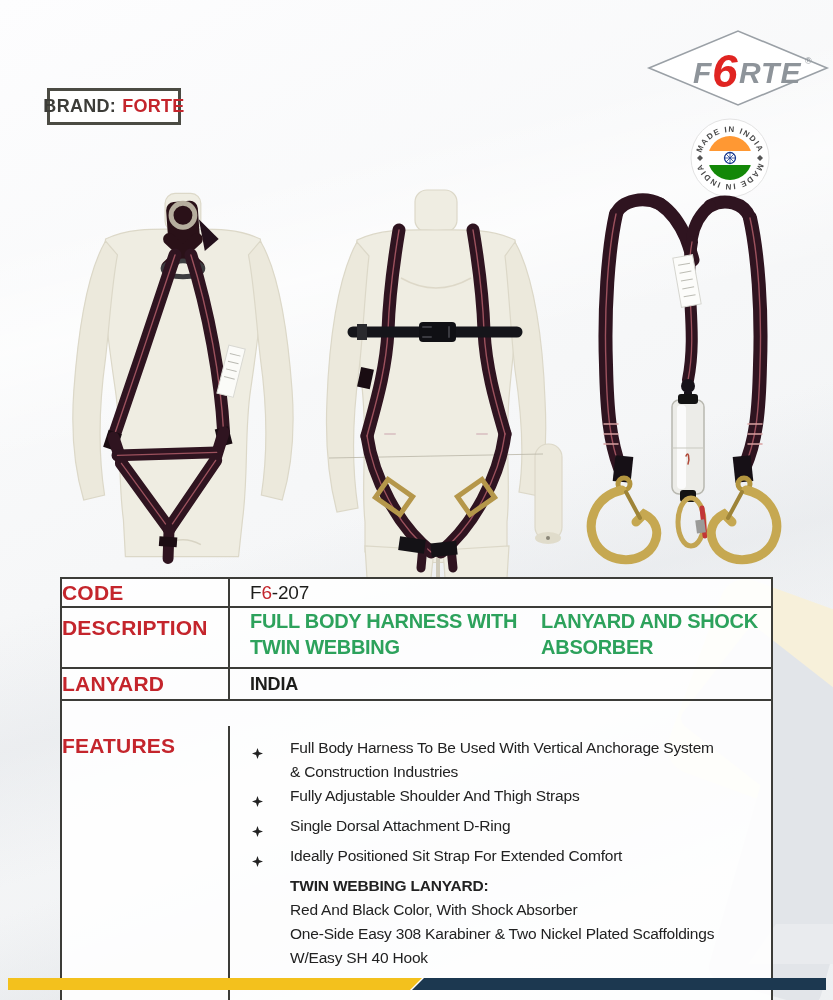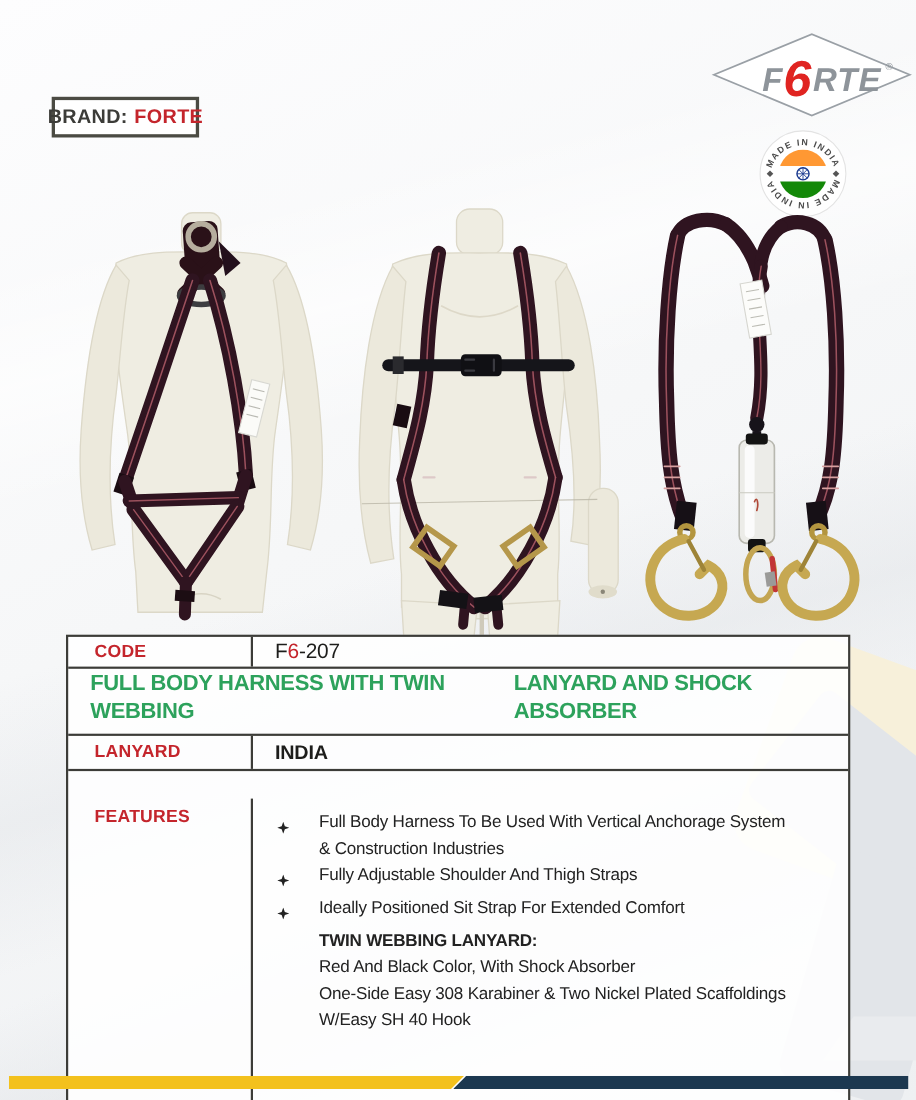--- a/index.html
+++ b/index.html
@@ -37,22 +37,22 @@
   .photo-back{left:48px;top:186px;width:258px;height:380px;}
   .photo-front{left:303px;top:186px;width:265px;height:392px;}
   .photo-lanyard{left:578px;top:190px;width:212px;height:385px;}
 
   
   .spec-table{position:absolute;left:60px;top:577px;width:713px;box-sizing:border-box;
     border:2px solid #3c3c38;background:rgba(255,255,255,.88);}
   .srow{display:flex;border-bottom:2px solid #3c3c38;box-sizing:border-box;}
   .srow:last-child{border-bottom:none;flex-direction:column;}
   .cell-label{width:168px;flex:0 0 168px;border-right:2px solid #3c3c38;box-sizing:border-box;
-    padding-left:24px;display:flex;align-items:center;
-    color:#c4252c;font-weight:700;font-size:16px;letter-spacing:.2px;}
+    display:flex;align-items:center;
+    color:#c4252c;font-weight:700;font-size:21px;letter-spacing:.2px;}
   .cell-label.top{align-items:flex-start;padding-top:8px;}
   .cell-value{flex:1;padding-left:20px;display:flex;align-items:center;
     color:#1d1d1b;font-size:19px;font-weight:500;letter-spacing:-.2px;}
   .row-code{height:29px;}
   .row-desc{height:61px;}
   .row-origin{height:32px;}
   .row-features{height:279px;margin-top:25px;}
   .row-pack{height:32px;}
   .desc-value{flex-direction:row;align-items:flex-start;justify-content:center;
     color:#2da25c;font-weight:700;font-size:20px;line-height:26px;letter-spacing:-.3px;}
@@ -269,20 +269,21 @@
   <div class="spec-table">
     <div class="srow row-code">
       <div class="cell-label">CODE</div>
       <div class="cell-value">
         <span>F</span>
           <span class="code-digit">6</span>
           <span>-207</span>
       </div>
     </div>
     <div class="srow row-desc">
+      <div class="cell-label top">DESCRIPTION</div>
       <div class="cell-value desc-value">
         <span>FULL BODY HARNESS WITH TWIN WEBBING</span>
         <span>LANYARD AND SHOCK ABSORBER</span>
       </div>
     </div>
     <div class="srow row-origin">
       <div class="cell-label">LANYARD</div>
       <div class="cell-value origin-value">INDIA</div>
     </div>
     <div class="srow row-features">
@@ -297,20 +298,26 @@
         <div class="feature-line">
           <span class="bullet-box"><svg width="11" height="11" viewBox="0 0 10 10">
                 <path d="M5 0 L6.3 3.7 L10 5 L6.3 6.3 L5 10 L3.7 6.3 L0 5 L3.7 3.7 Z" fill="#222"></path>
               </svg></span>
           <span class="feature-text">Fully Adjustable Shoulder And Thigh Straps</span>
         </div>
         <div class="feature-line">
           <span class="bullet-box"><svg width="11" height="11" viewBox="0 0 10 10">
                 <path d="M5 0 L6.3 3.7 L10 5 L6.3 6.3 L5 10 L3.7 6.3 L0 5 L3.7 3.7 Z" fill="#222"></path>
               </svg></span>
+          <span class="feature-text">Single Dorsal Attachment D-Ring</span>
+        </div>
+        <div class="feature-line">
+          <span class="bullet-box"><svg width="11" height="11" viewBox="0 0 10 10">
+                <path d="M5 0 L6.3 3.7 L10 5 L6.3 6.3 L5 10 L3.7 6.3 L0 5 L3.7 3.7 Z" fill="#222"></path>
+              </svg></span>
           <span class="feature-text">Ideally Positioned Sit Strap For Extended Comfort</span>
         </div>
         <div class="sub-head">TWIN WEBBING LANYARD:</div>
         <div class="sub-line">Red And Black Color, With Shock Absorber</div>
         <div class="sub-line">One-Side Easy 308 Karabiner &amp; Two Nickel Plated Scaffoldings</div>
         <div class="sub-line">W/Easy SH 40 Hook</div>
       </div>
     </div>
     <div class="srow row-pack">
       <div class="cell-label">PACKAGING</div>

